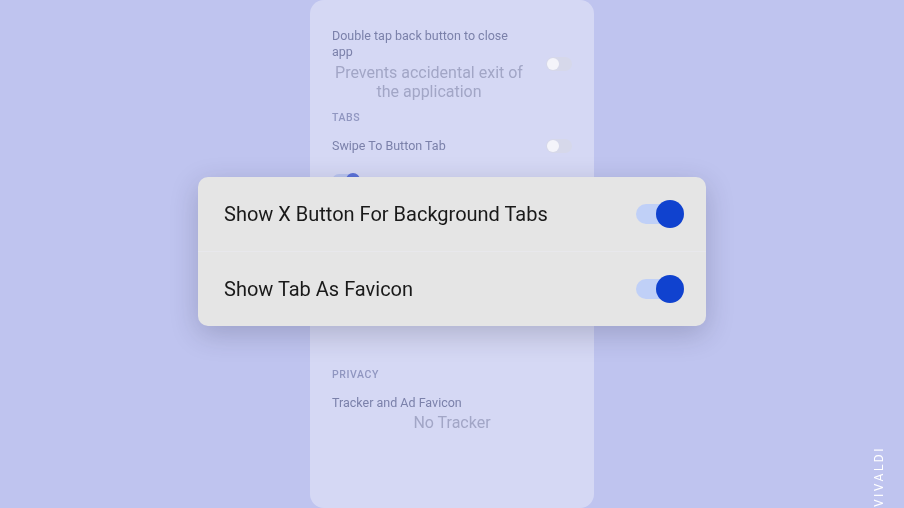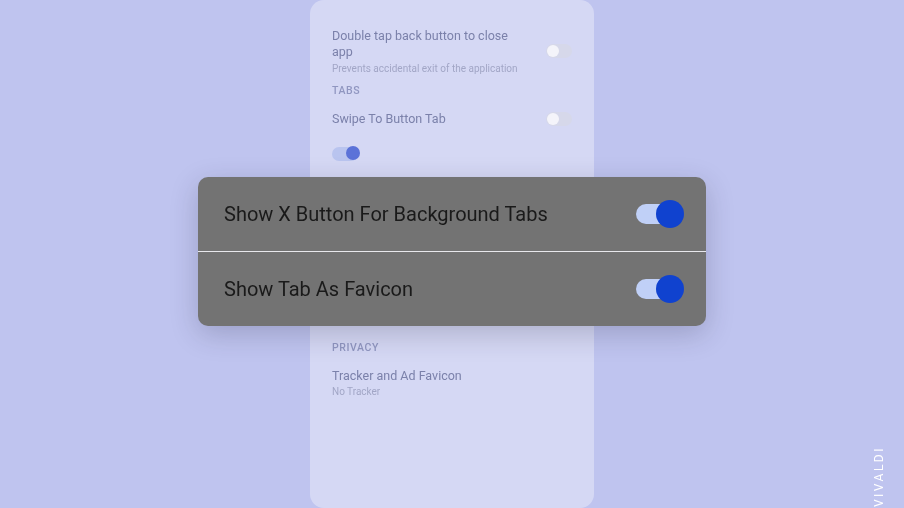--- a/index.html
+++ b/index.html
@@ -29,23 +29,24 @@
       align-items: center;
       gap: 20px;
     }
     .setting-text { flex: 1; }
     .setting-title {
       font-size: 12.5px;
       color: #7b81aa;
       line-height: 1.3;
     }
     .setting-sub {
-      font-size: 10px;
+      font-size: 16px;
       color: #a2a6c6;
       margin-top: 2px;
+      text-align: center;
     }
     .section-header {
       font-size: 10.5px;
       letter-spacing: 0.6px;
       color: #9096c0;
       text-transform: uppercase;
       margin-bottom: 4px;
       font-weight: 500;
     }
     .mini-toggle {
@@ -72,21 +73,21 @@
       width: 14px; height: 14px;
       background: #5b72d8;
       border-radius: 50%;
     }
     .spacer-for-card { height: 170px; }
     .card {
       position: absolute;
       left: 198px;
       top: 177px;
       width: 508px;
-      background: #737373;
+      background: #e5e5e5;
       border-radius: 10px;
       box-shadow: 0 8px 28px rgba(30,30,60,0.22);
       overflow: hidden;
     }
     .card-row {
       display: flex;
       align-items: center;
       justify-content: space-between;
       padding: 25px 26px;
       gap: 16px;

